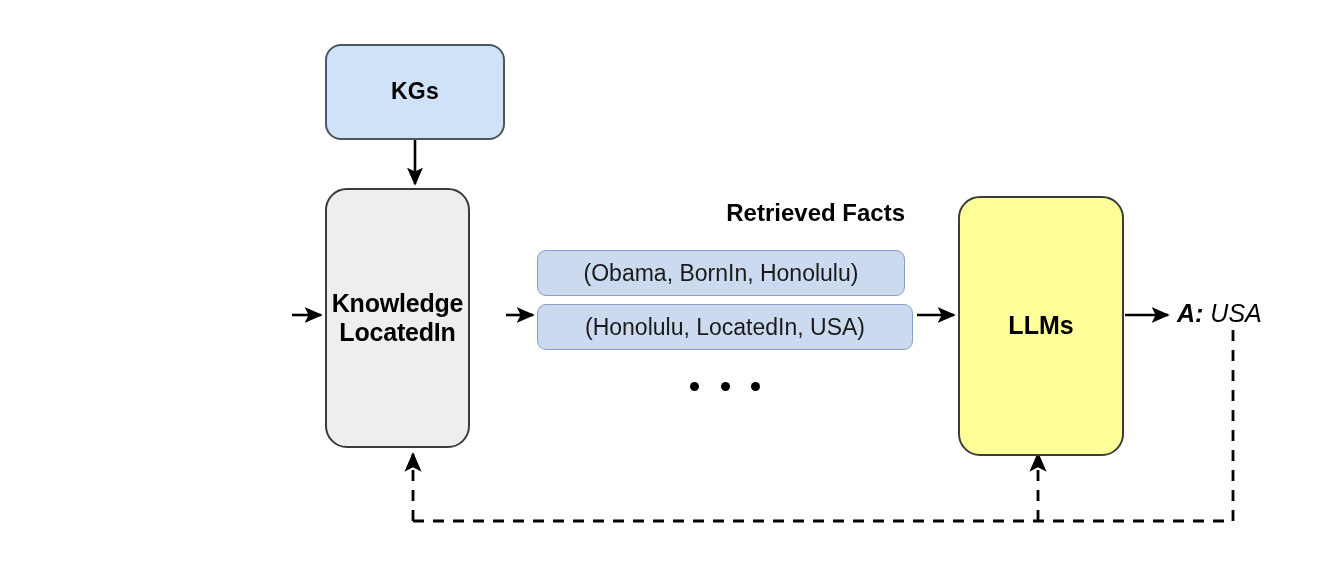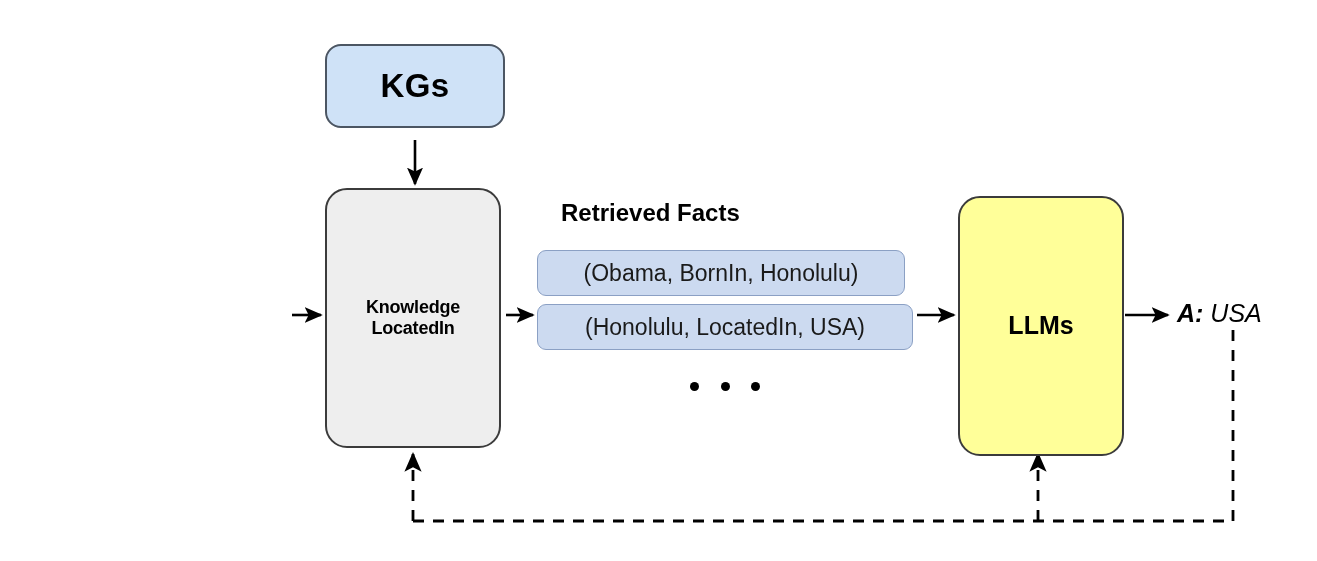--- a/index.html
+++ b/index.html
@@ -36,38 +36,38 @@
     text-align: center;
     font-weight: bold;
     color: #000000;
     line-height: 1.18;
   }
 
   .node-kgs {
     left: 325px;
     top: 44px;
     width: 180px;
-    height: 84px;
+    height: 96px;
     background: #cfe2f7;
     border: 2.5px solid #4c5663;
     border-radius: 16px;
-    font-size: 33px;
+    font-size: 23px;
     letter-spacing: 0.3px;
     text-align: right;
   }
 
   .node-retriever {
     left: 325px;
     top: 188px;
-    width: 176px;
+    width: 145px;
     height: 260px;
     background: #eeeeee;
     border: 2.5px solid #3b3b3b;
     border-radius: 22px;
-    font-size: 18px;
+    font-size: 25px;
     letter-spacing: -0.2px;
   }
 
   .node-llms {
     left: 958px;
     top: 188px;
     width: 166px;
     height: 260px;
     background: #ffff99;
     border: 2.5px solid #3b3b3b;
@@ -92,24 +92,24 @@
   .fact-1 { left: 537px; top: 250px; width: 368px; height: 46px; }
   .fact-2 { left: 537px; top: 304px; width: 376px; height: 46px; }
 
   .label {
     position: absolute;
     color: #000000;
     white-space: nowrap;
   }
 
   .label-retrieved-facts {
-    left: 561px;
+    left: 537px;
     top: 199px;
     width: 368px;
-    text-align: left;
+    text-align: right;
     font-size: 24px;
     font-weight: bold;
   }
 
   .label-backprop {
     left: 615px;
     top: 474px;
     font-size: 24px;
     font-weight: bold;
   }

